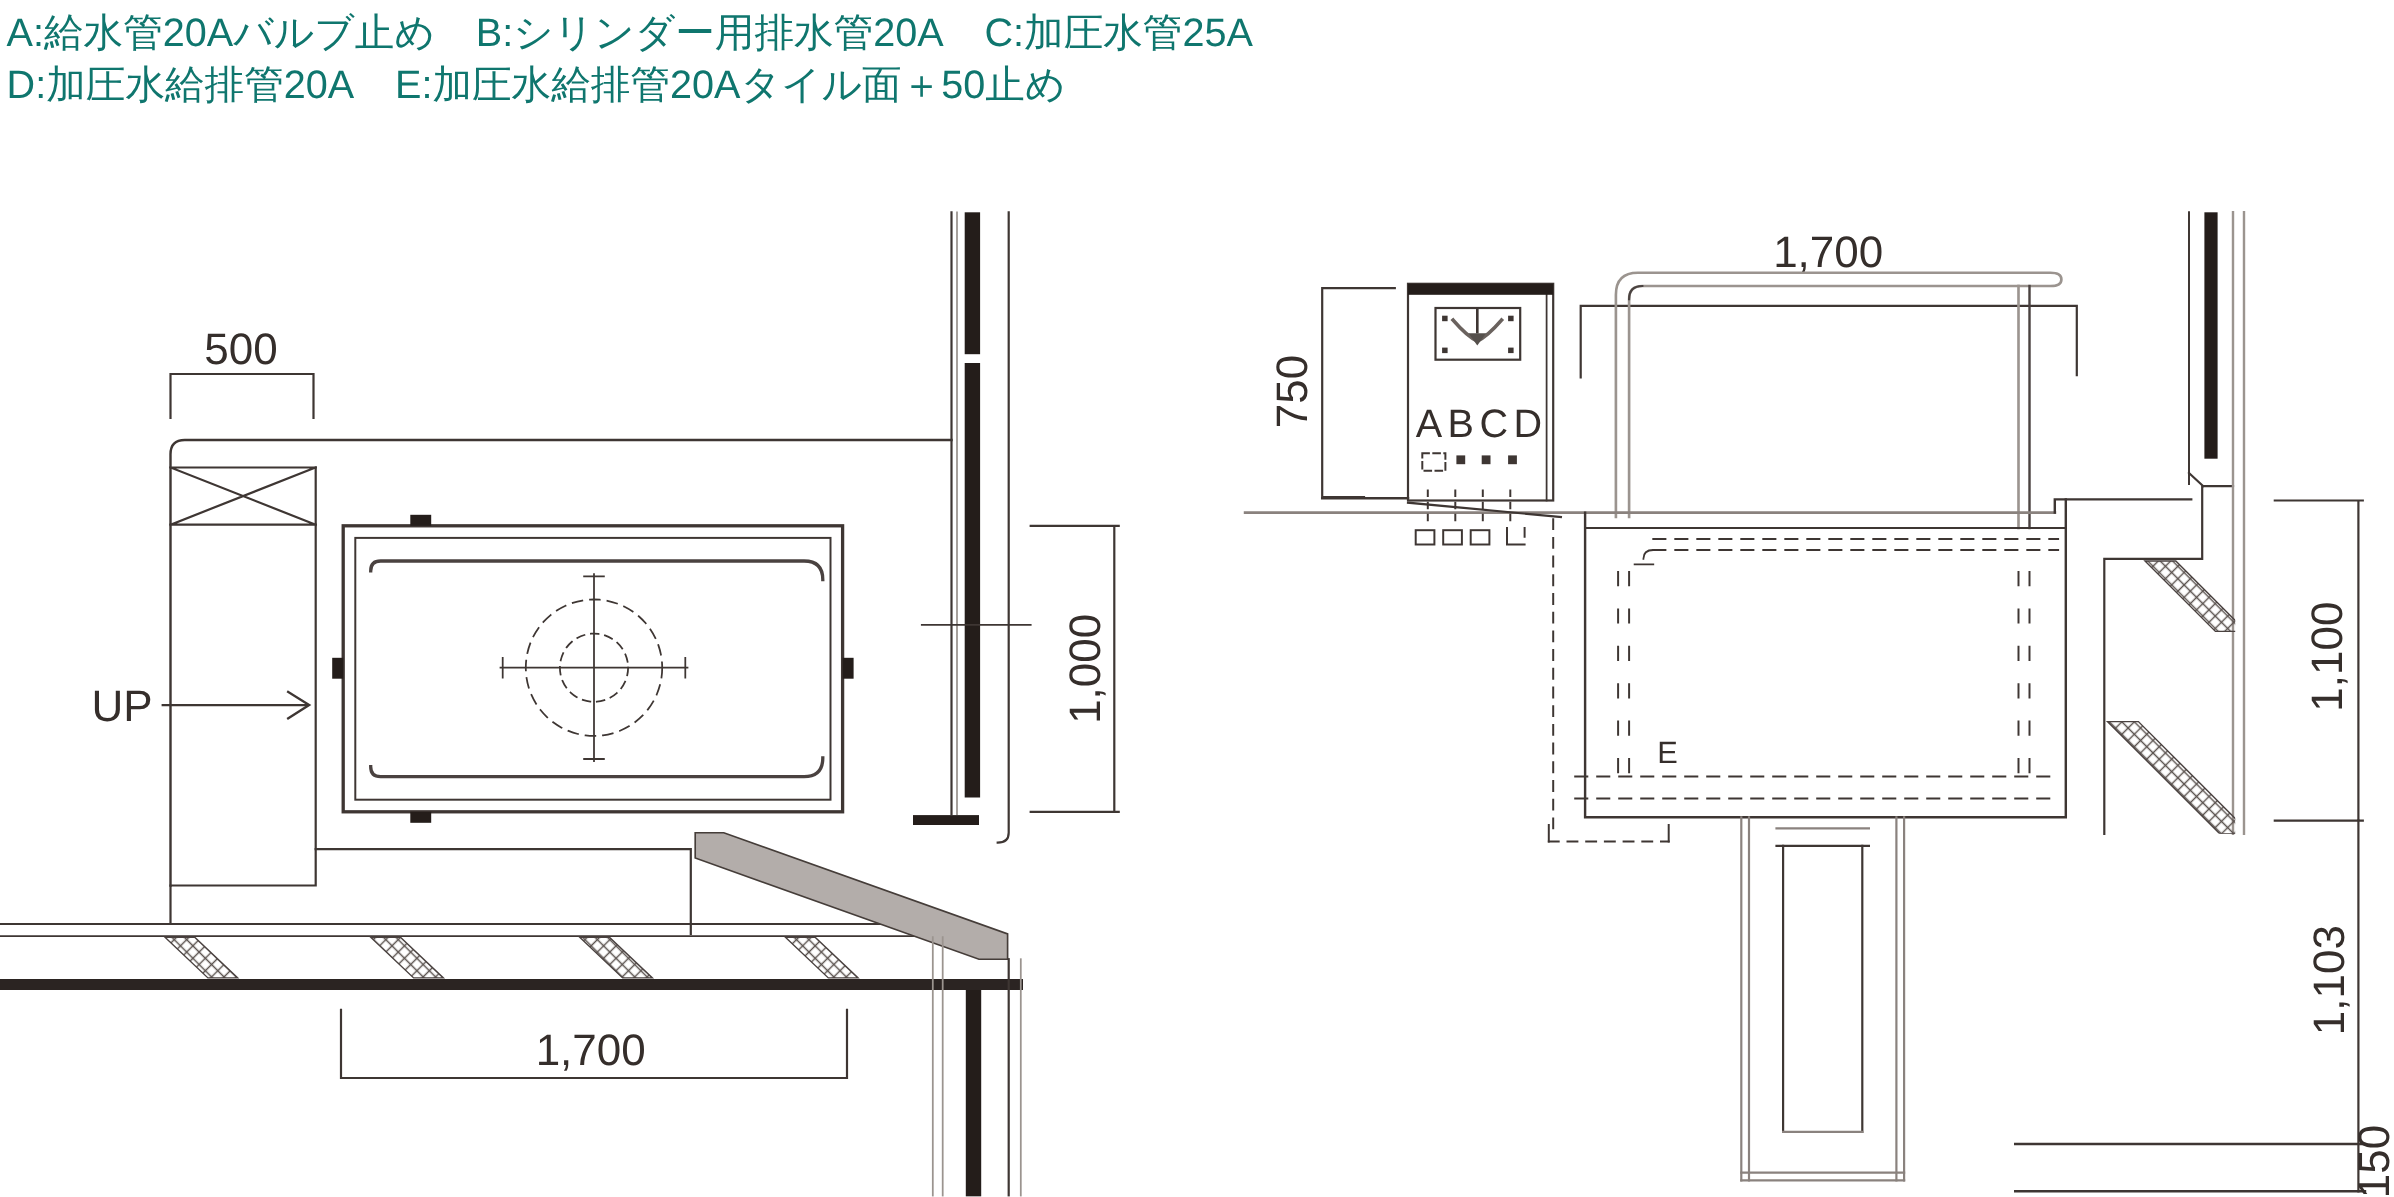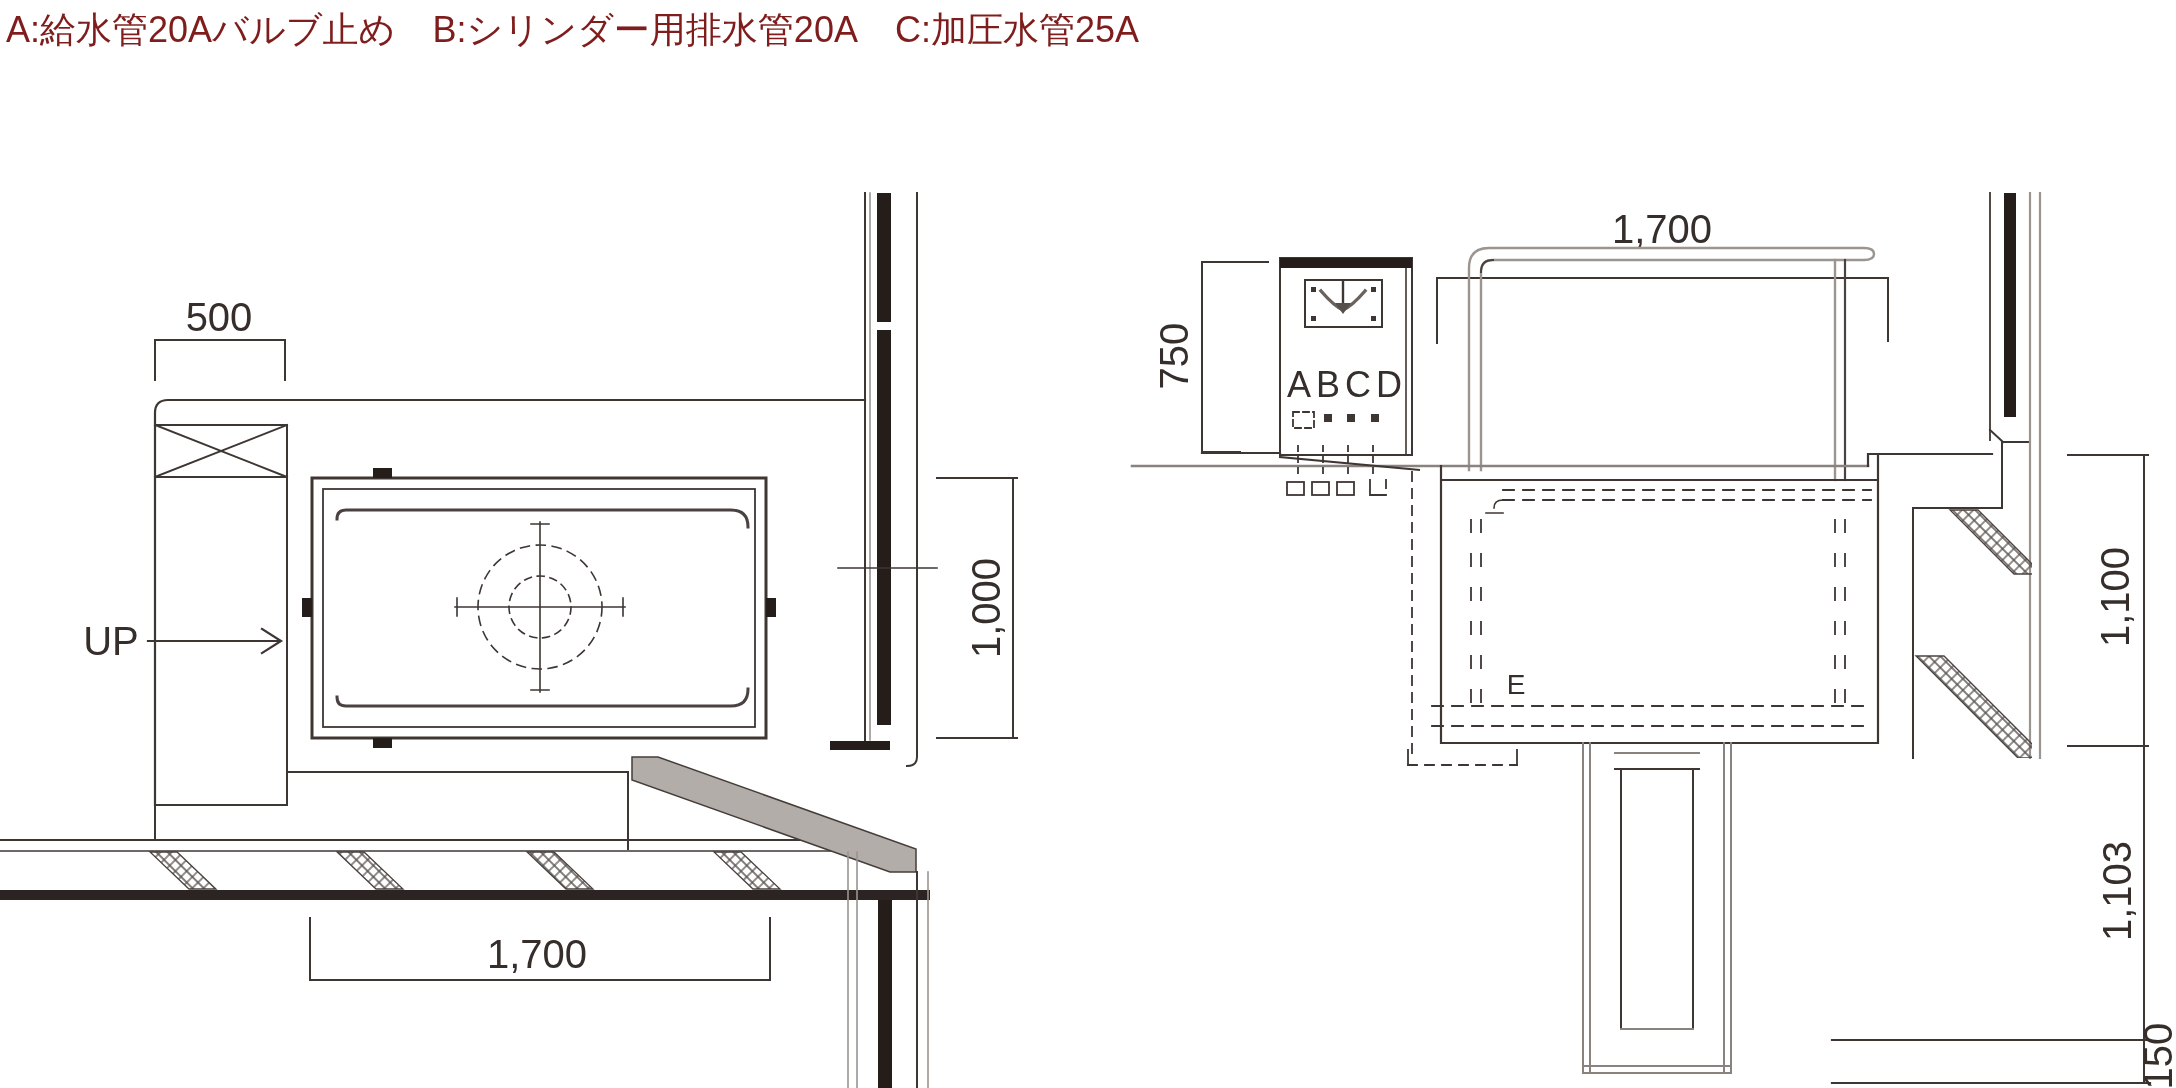--- a/index.html
+++ b/index.html
@@ -1,37 +1,41 @@
 <!DOCTYPE html>
 <html><head>
 <meta charset="utf-8">
 <style>
   html,body{margin:0;padding:0;background:#ffffff;}
   #stage{position:relative;width:2176px;height:1088px;background:#ffffff;overflow:hidden;
          font-family:"Liberation Sans","DejaVu Sans",sans-serif;}
-  .legend{position:absolute;left:6px;top:6px;color:#7f1d1d;font-size:36px;font-weight:500;
+  .legend{position:absolute;left:6px;top:6px;color:#0f766e;font-size:36px;font-weight:500;
           letter-spacing:0px;line-height:47px;white-space:nowrap;}
   .legend-line span{margin-right:27px;}
   .legend-line span:last-child{margin-right:0;}
   svg{position:absolute;left:0;top:0;}
   svg text{fill:#352e2b;font-family:"Liberation Sans","DejaVu Sans",sans-serif;}
   .dim{font-size:40px;}
   .dimsmall{font-size:28px;}
 </style>
 </head>
 <body>
 
 <div id="stage">
 
   <div class="legend">
     <div class="legend-line">
       <span>A:給水管20Aバルブ止め</span>
       <span>B:シリンダー用排水管20A</span>
       <span>C:加圧水管25A</span>
     </div>
+    <div class="legend-line">
+      <span>D:加圧水給排管20A</span>
+      <span>E:加圧水給排管20Aタイル面＋50止め</span>
+    </div>
   </div>
 
   <svg width="2176" height="1088" viewBox="0 0 2176 1088">
     <defs>
       <pattern id="xh" width="8" height="8" patternUnits="userSpaceOnUse" patternTransform="rotate(45)">
         <path d="M0,4 H8 M4,0 V8" stroke="#5a524e" stroke-width="1.3"></path>
       </pattern>
       <clipPath id="wallclip">
           <rect x="1913" y="508" width="119" height="250"></rect>
         </clipPath>

